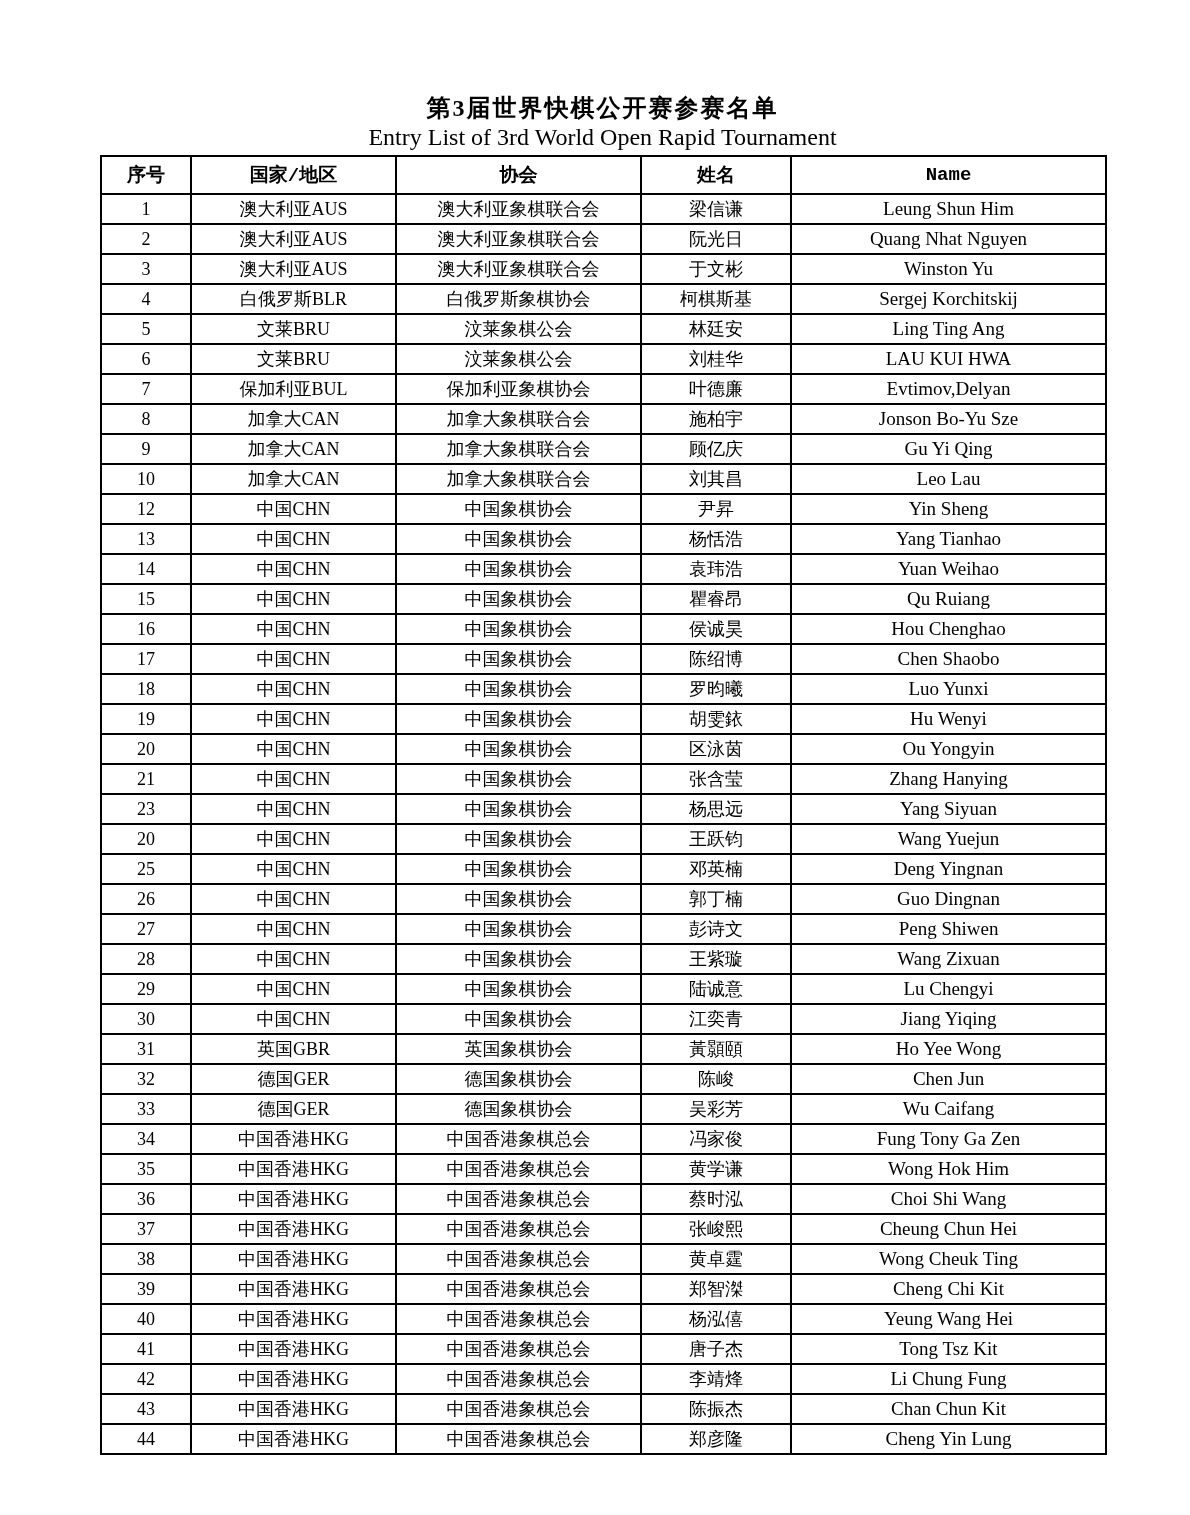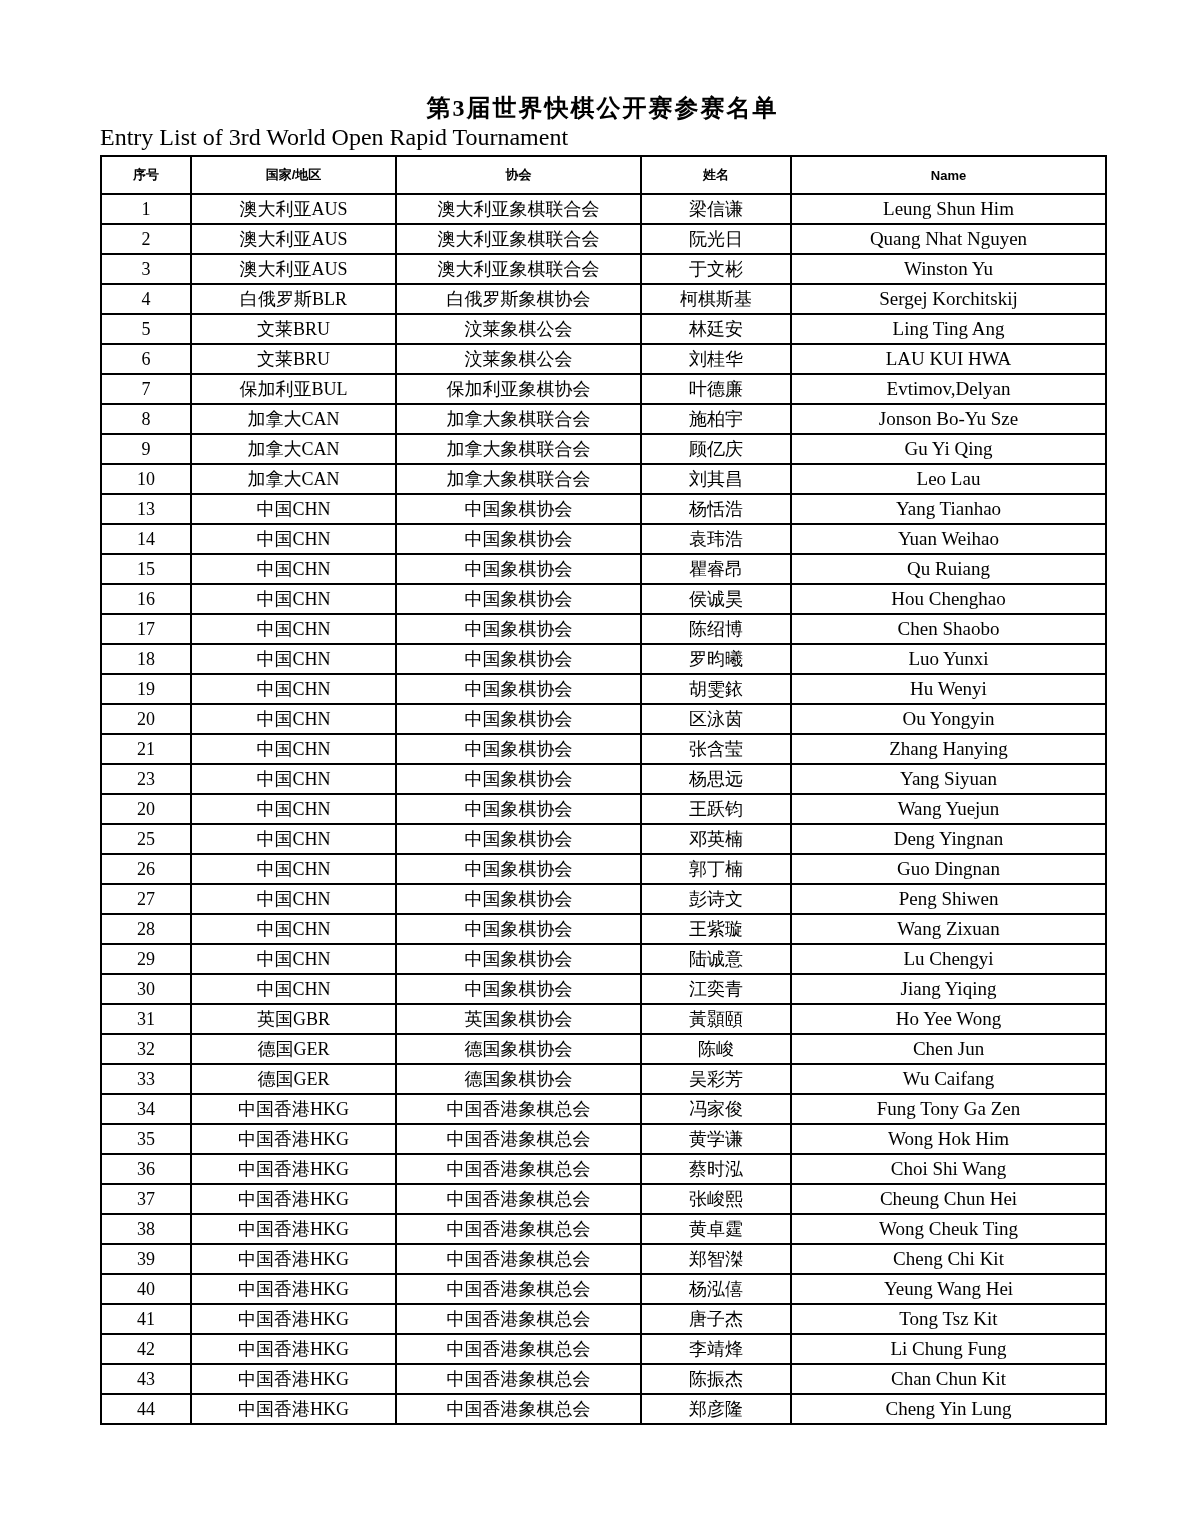--- a/index.html
+++ b/index.html
@@ -24,21 +24,21 @@
     font-family: "Liberation Serif", serif;
     font-weight: bold;
     font-size: 24px;
     line-height: 1.15;
     letter-spacing: 2px;
     white-space: nowrap;
   }
   .page-subtitle {
     margin-left: 100px;
     width: 1005px;
-    text-align: left;
+    text-align: center;
     font-family: "Liberation Serif", serif;
     font-size: 24px;
     line-height: 1.2;
     white-space: nowrap;
   }
   table.entry-table {
     border-collapse: collapse;
     table-layout: fixed;
     margin-left: 100px;
     margin-top: 4px;
@@ -48,23 +48,23 @@
   .entry-table td {
     border: 2px solid #000000;
     text-align: center;
     vertical-align: middle;
     padding: 0;
     overflow: hidden;
     white-space: nowrap;
   }
   .entry-table thead th {
     height: 36px;
-    font-family: Liberation Sans, sans-serif;
+    font-family: Liberation Mono, monospace;
     font-weight: bold;
-    font-size: 13px;
+    font-size: 19px;
   }
   .entry-table tbody td {
     height: 28px;
     font-family: "Liberation Serif", serif;
     font-size: 18px;
   }
   .entry-table tbody td.col-4 {
     font-size: 19px;
     border-radius: 11px;
   }
@@ -163,20 +163,27 @@
           <td class="col-4">Gu Yi Qing</td>
         </tr>
         <tr>
           <td class="col-0">10</td>
           <td class="col-1">加拿大CAN</td>
           <td class="col-2">加拿大象棋联合会</td>
           <td class="col-3">刘其昌</td>
           <td class="col-4">Leo Lau</td>
         </tr>
         <tr>
+          <td class="col-0">12</td>
+          <td class="col-1">中国CHN</td>
+          <td class="col-2">中国象棋协会</td>
+          <td class="col-3">尹昇</td>
+          <td class="col-4">Yin Sheng</td>
+        </tr>
+        <tr>
           <td class="col-0">13</td>
           <td class="col-1">中国CHN</td>
           <td class="col-2">中国象棋协会</td>
           <td class="col-3">杨恬浩</td>
           <td class="col-4">Yang Tianhao</td>
         </tr>
         <tr>
           <td class="col-0">14</td>
           <td class="col-1">中国CHN</td>
           <td class="col-2">中国象棋协会</td>

